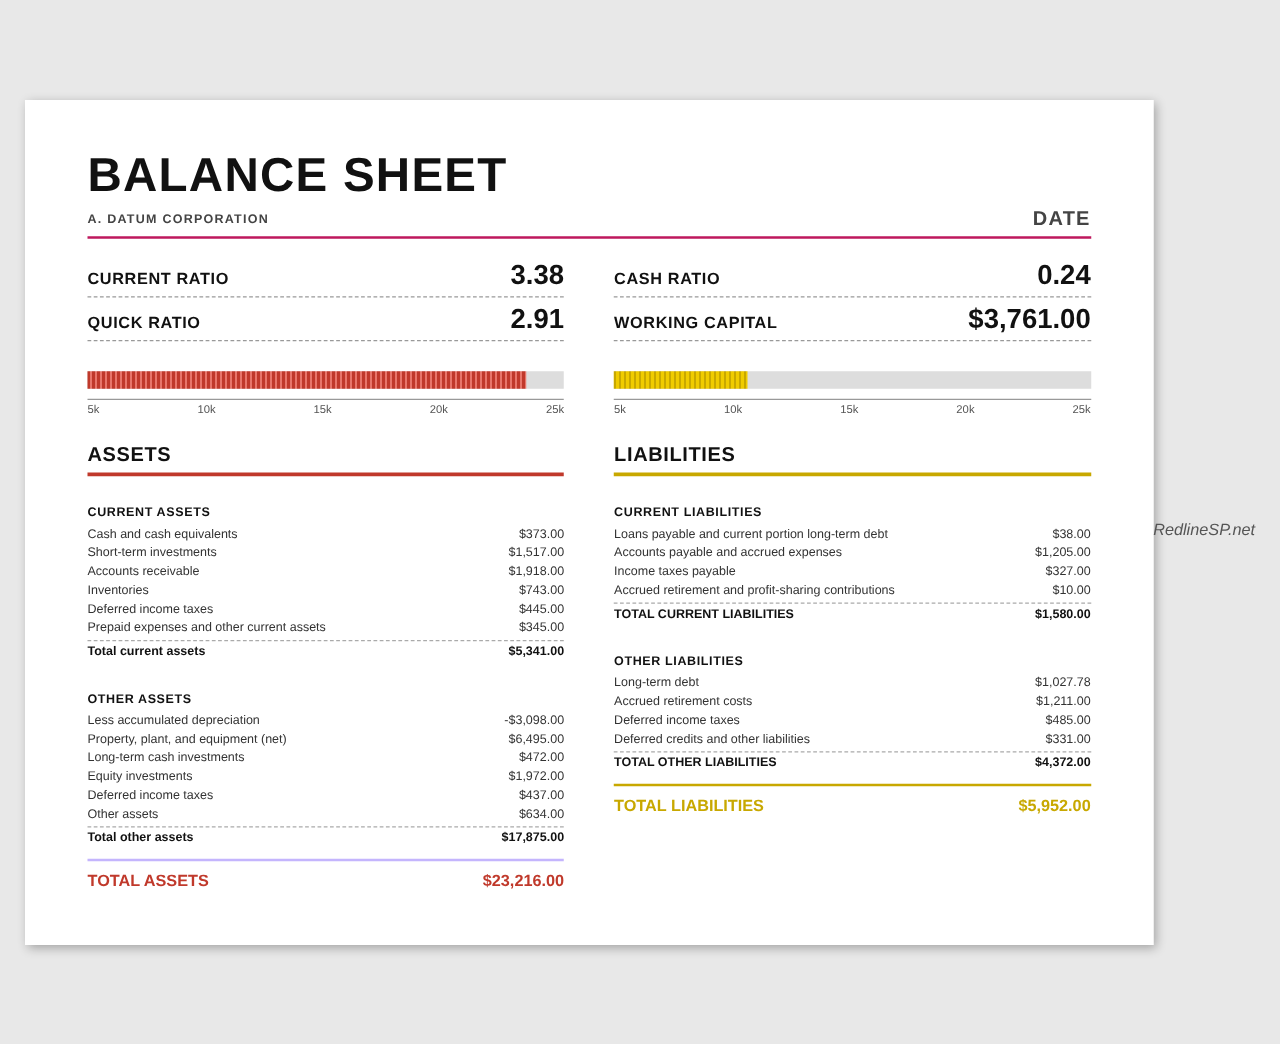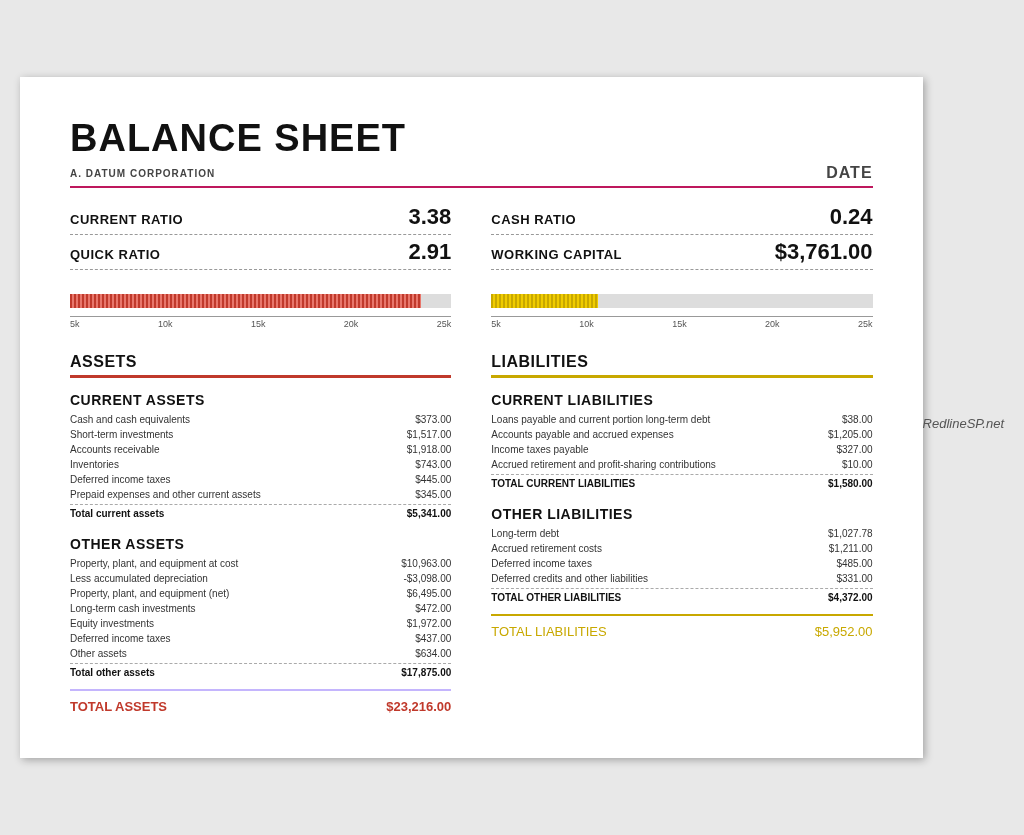--- a/index.html
+++ b/index.html
@@ -175,24 +175,24 @@
       border-bottom: 3px solid #c0392b;
       padding-bottom: 4px;
     }
 
     .liabilities-section .section-header {
       border-bottom: 3px solid #c8a800;
       padding-bottom: 4px;
     }
 
     .subsection-header {
-      font-size: 14px;
+      font-size: 10px;
       font-weight: 700;
       color: #111;
-      margin-top: 14px;
+      margin-top: 24px;
       margin-bottom: 4px;
       letter-spacing: 0.5px;
     }
 
     .line-item {
       display: flex;
       justify-content: space-between;
       font-size: 10px;
       color: #333;
       padding: 2px 0;
@@ -228,21 +228,21 @@
       color: #c0392b;
       padding: 8px 0 4px 0;
       border-top: 2px solid #c4b5fd;
       margin-top: 8px;
     }
 
     .total-liabilities-row {
       display: flex;
       justify-content: space-between;
       font-size: 13px;
-      font-weight: 400;
+      font-weight: 700;
       color: #c8a800;
       padding: 8px 0 4px 0;
       border-top: 2px solid #c8a800;
       margin-top: 8px;
       gap: 32px;
     }
 
     .site-credit {
       margin-top: 12px;
       font-size: 13px;
@@ -345,24 +345,20 @@
           <span class="line-item-label">Prepaid expenses and other current assets</span>
           <span class="line-item-value">$345.00</span>
         </div>
         <div class="subtotal-row">
           <span>Total current assets</span>
           <span>$5,341.00</span>
         </div>
 
         <div class="subsection-header">OTHER ASSETS</div>
         <div class="line-item">
-          <span class="line-item-label">Property, plant, and equipment at cost</span>
-          <span class="line-item-value">$10,963.00</span>
-        </div>
-        <div class="line-item">
           <span class="line-item-label">Less accumulated depreciation</span>
           <span class="line-item-value">-$3,098.00</span>
         </div>
         <div class="line-item">
           <span class="line-item-label">Property, plant, and equipment (net)</span>
           <span class="line-item-value">$6,495.00</span>
         </div>
         <div class="line-item">
           <span class="line-item-label">Long-term cash investments</span>
           <span class="line-item-value">$472.00</span>

